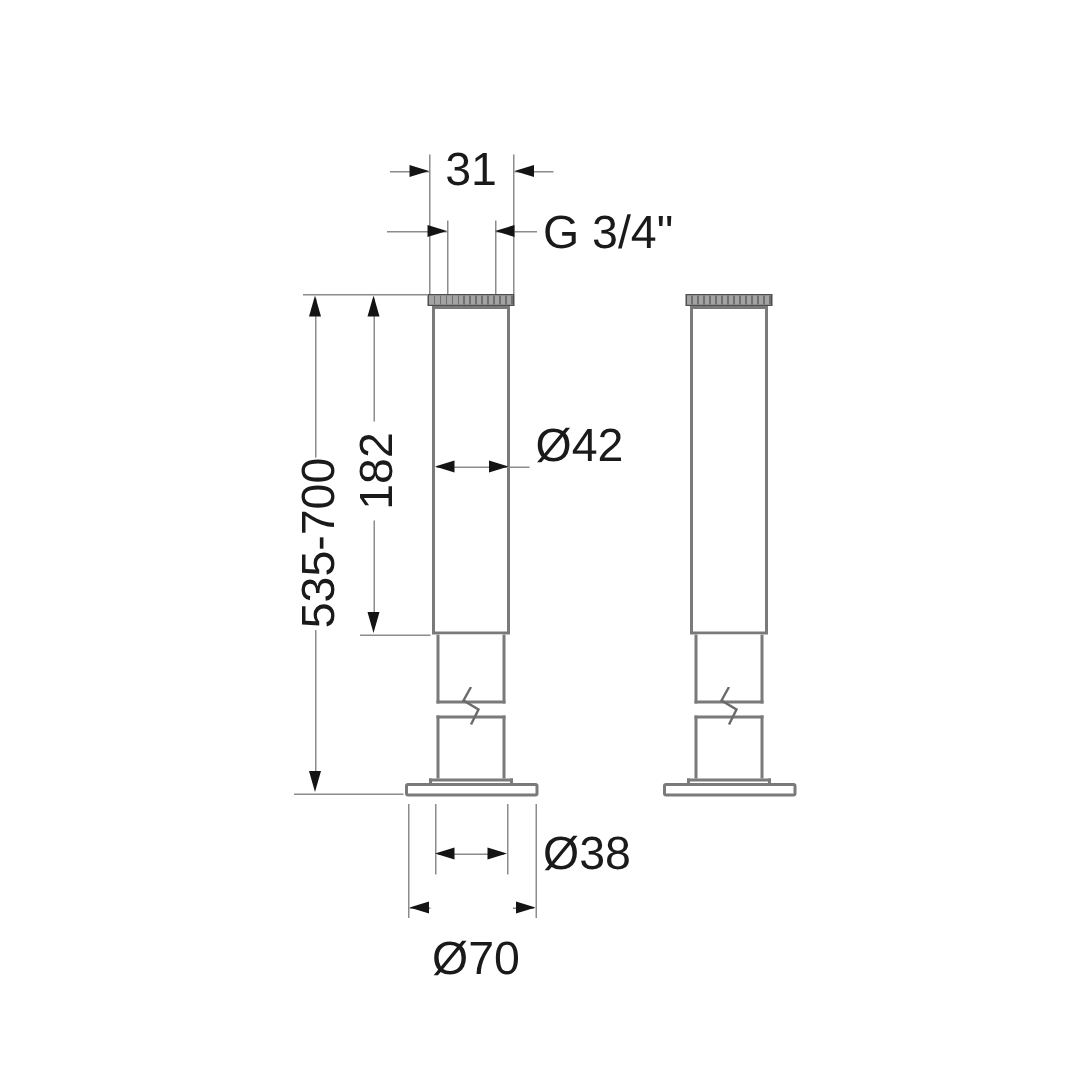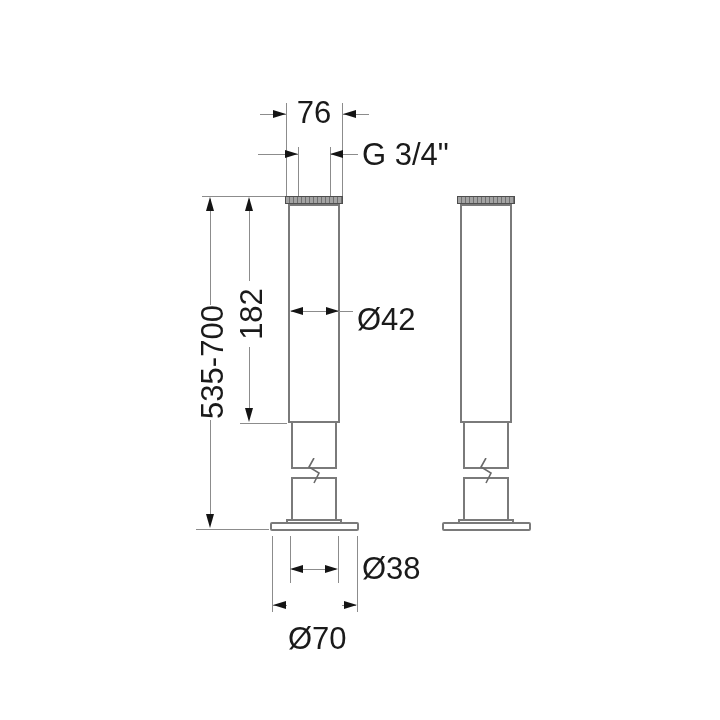--- a/index.html
+++ b/index.html
@@ -70,21 +70,21 @@
   <div class="hline" style="left:196px;top:529px;width:73px;"></div>
   <div class="vline" style="left:290px;top:536px;height:47px;"></div>
   <div class="vline" style="left:338px;top:536px;height:47px;"></div>
   <div class="vline" style="left:272px;top:536px;height:76px;"></div>
   <div class="vline" style="left:357px;top:536px;height:76px;"></div>
 
   <div class="hline" style="left:260px;top:114px;width:26px;"></div>
   <div class="arr arr-r" style="left:273px;top:110px;"></div>
   <div class="hline" style="left:343px;top:114px;width:26px;"></div>
   <div class="arr arr-l" style="left:343px;top:110px;"></div>
-  <div class="dim-text center" style="left:294px;top:97px;width:40px;">76</div>
+  <div class="dim-text center" style="left:294px;top:97px;width:40px;">31</div>
 
   <div class="hline" style="left:258px;top:154px;width:40px;"></div>
   <div class="arr arr-r" style="left:285px;top:150px;"></div>
   <div class="hline" style="left:330px;top:154px;width:28px;"></div>
   <div class="arr arr-l" style="left:330px;top:150px;"></div>
   <div class="dim-text" style="left:362px;top:139px;">G 3/4"</div>
 
   <div class="vline" style="left:210px;top:199px;height:106px;"></div>
   <div class="vline" style="left:210px;top:420px;height:94px;"></div>
   <div class="arr arr-u" style="left:206px;top:197px;"></div>
@@ -93,21 +93,21 @@
 
   <div class="vline" style="left:249px;top:199px;height:82px;"></div>
   <div class="vline" style="left:249px;top:347px;height:61px;"></div>
   <div class="arr arr-u" style="left:245px;top:197px;"></div>
   <div class="arr arr-d" style="left:245px;top:408px;"></div>
   <div class="dim-text rot" style="left:251px;top:314px;">182</div>
 
   <div class="hline" style="left:291px;top:311px;width:62px;"></div>
   <div class="arr arr-l" style="left:290px;top:307px;"></div>
   <div class="arr arr-r" style="left:326px;top:307px;"></div>
-  <div class="dim-text" style="left:357px;top:304px;">Ø42</div>
+  <div class="dim-text" style="left:357px;top:281px;">Ø42</div>
 
   <div class="hline" style="left:292px;top:569px;width:44px;"></div>
   <div class="arr arr-l" style="left:290px;top:565px;"></div>
   <div class="arr arr-r" style="left:325px;top:565px;"></div>
   <div class="dim-text" style="left:362px;top:553px;">Ø38</div>
 
   <div class="hline" style="left:273px;top:605px;width:14px;"></div>
   <div class="arr arr-l" style="left:273px;top:601px;"></div>
   <div class="hline" style="left:342px;top:605px;width:14px;"></div>
   <div class="arr arr-r" style="left:344px;top:601px;"></div>

